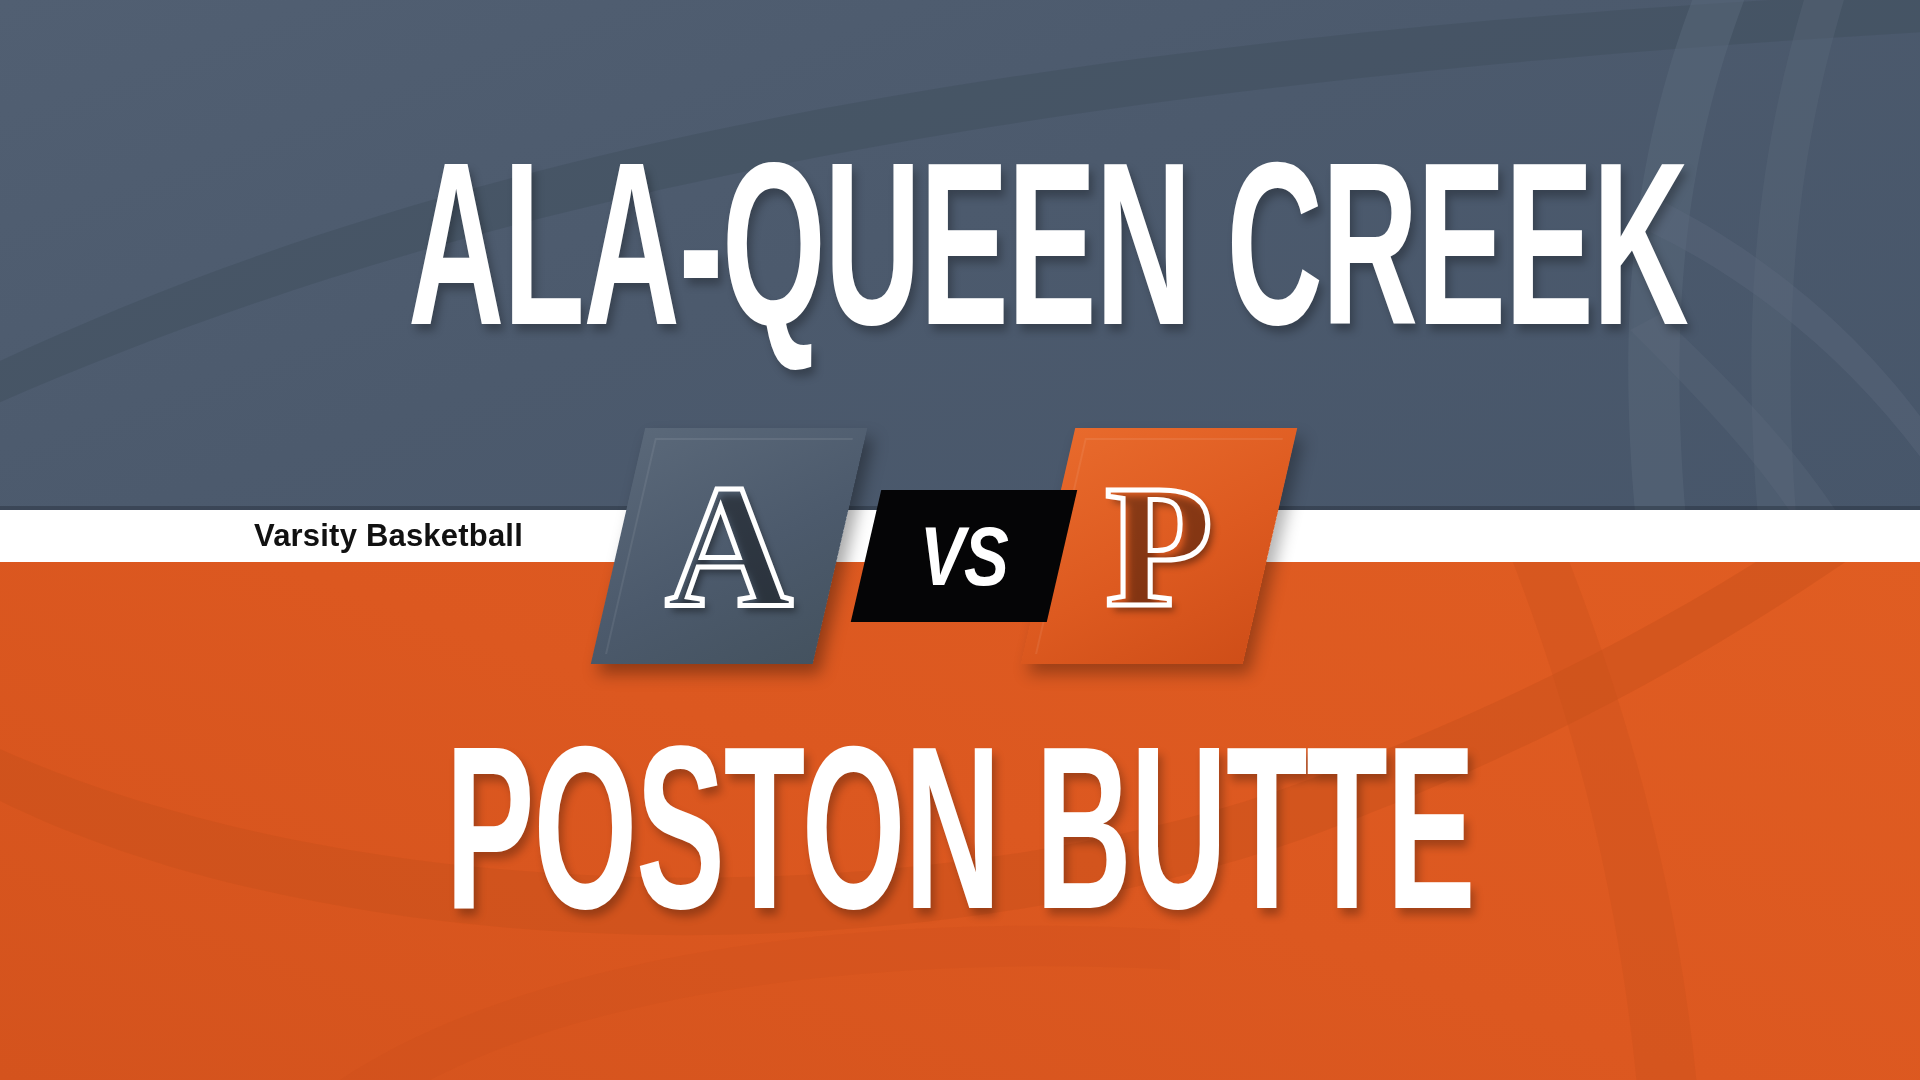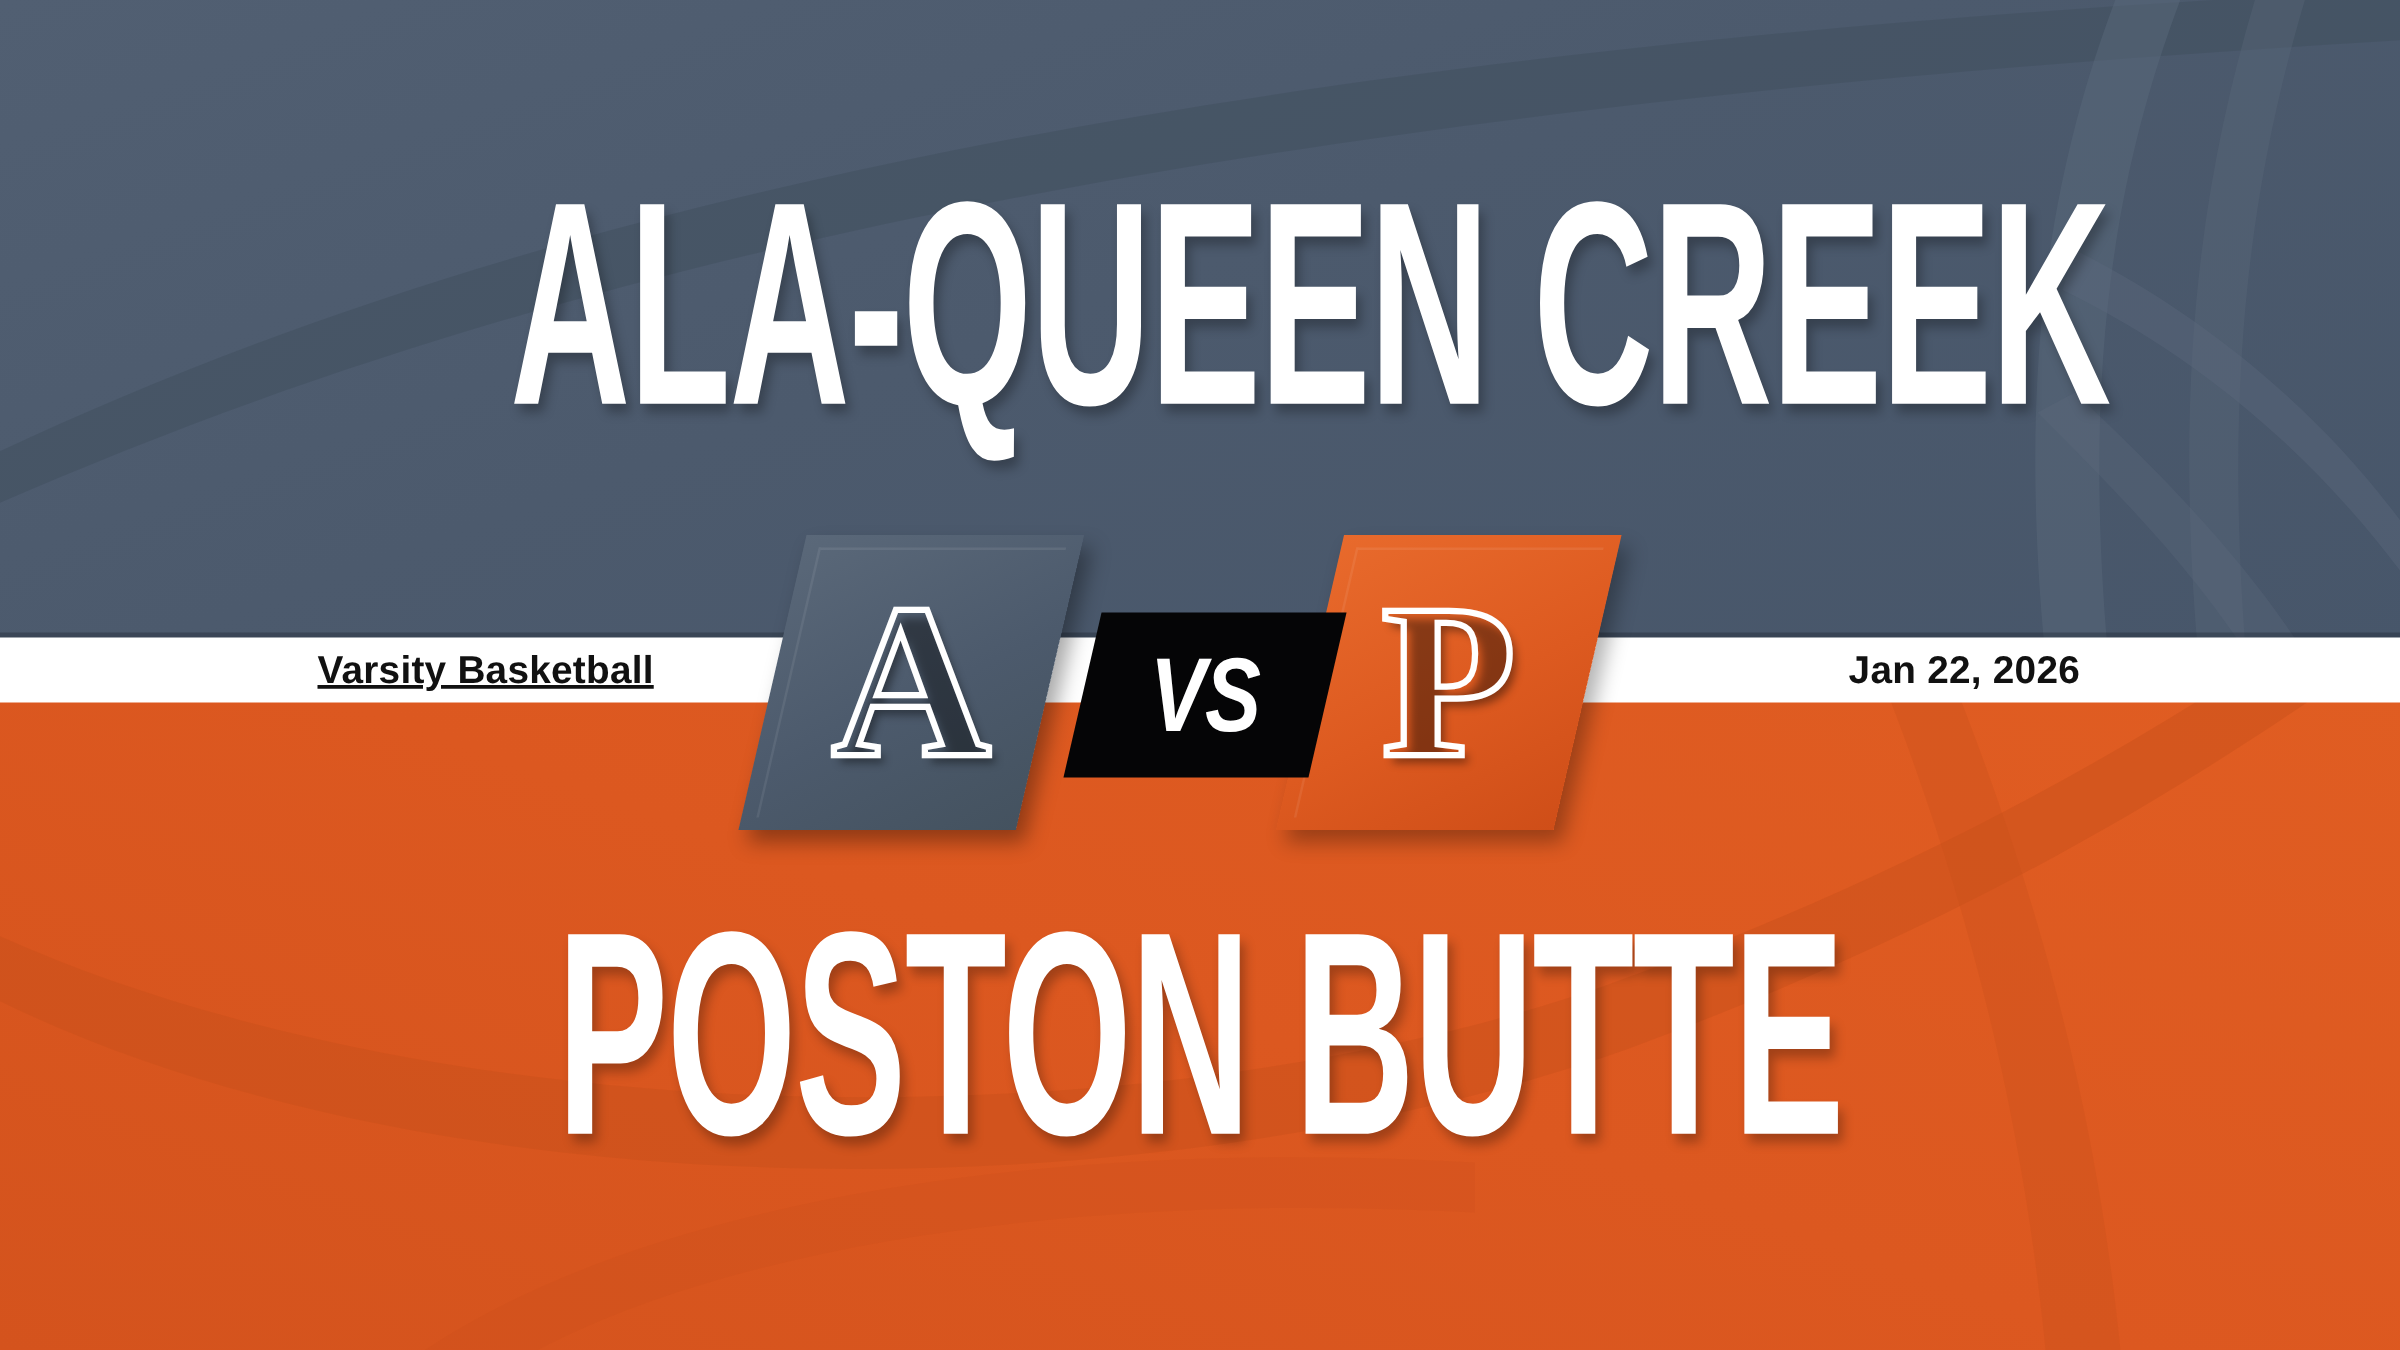--- a/index.html
+++ b/index.html
@@ -54,21 +54,21 @@
     top: 510px;
     height: 52px;
     line-height: 52px;
     font-size: 31px;
     font-weight: 700;
     color: #111111;
     letter-spacing: .2px;
     white-space: nowrap;
     z-index: 9;
   }
-  .band-label.left  { left: 254px; text-decoration: underline; }
+  .band-label.left  { left: 254px; }
   .band-label.right { right: 256px; }
 
   
   .team-title {
     position: absolute;
     left: 0;
     width: 1920px;
     text-align: center;
     color: #ffffff;
     font-weight: 700;
@@ -187,21 +187,20 @@
 
   <div class="team-title top">ALA-QUEEN CREEK</div>
 
   <div class="team-title bottom">POSTON BUTTE</div>
 
   <div class="band-shadow"></div>
   <div class="band"></div>
 
   <div class="band-label left">Varsity Basketball</div>
 
-  <div class="band-label right">Jan 22, 2026</div>
 
   <div class="emblem">
 
     <div class="panel panel-a">
       <div class="panel-inner-line"></div>
     </div>
 
     <div class="panel panel-vs"></div>
 
     <div class="panel panel-p">

